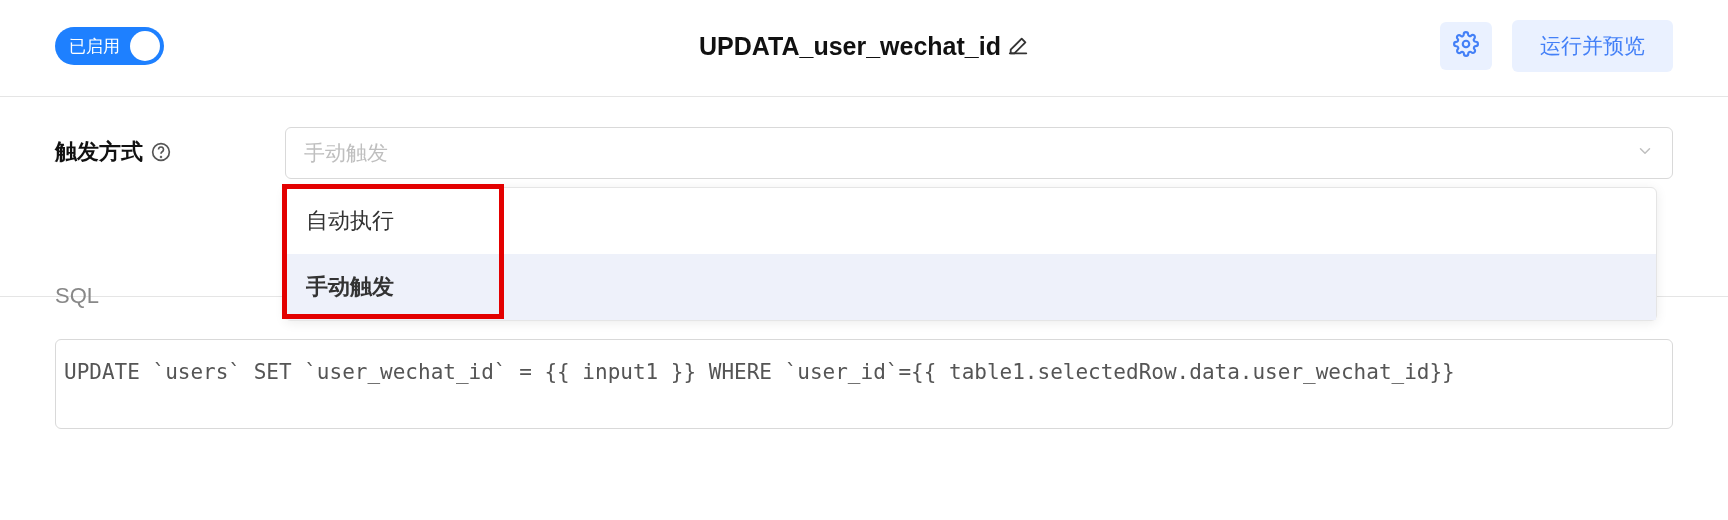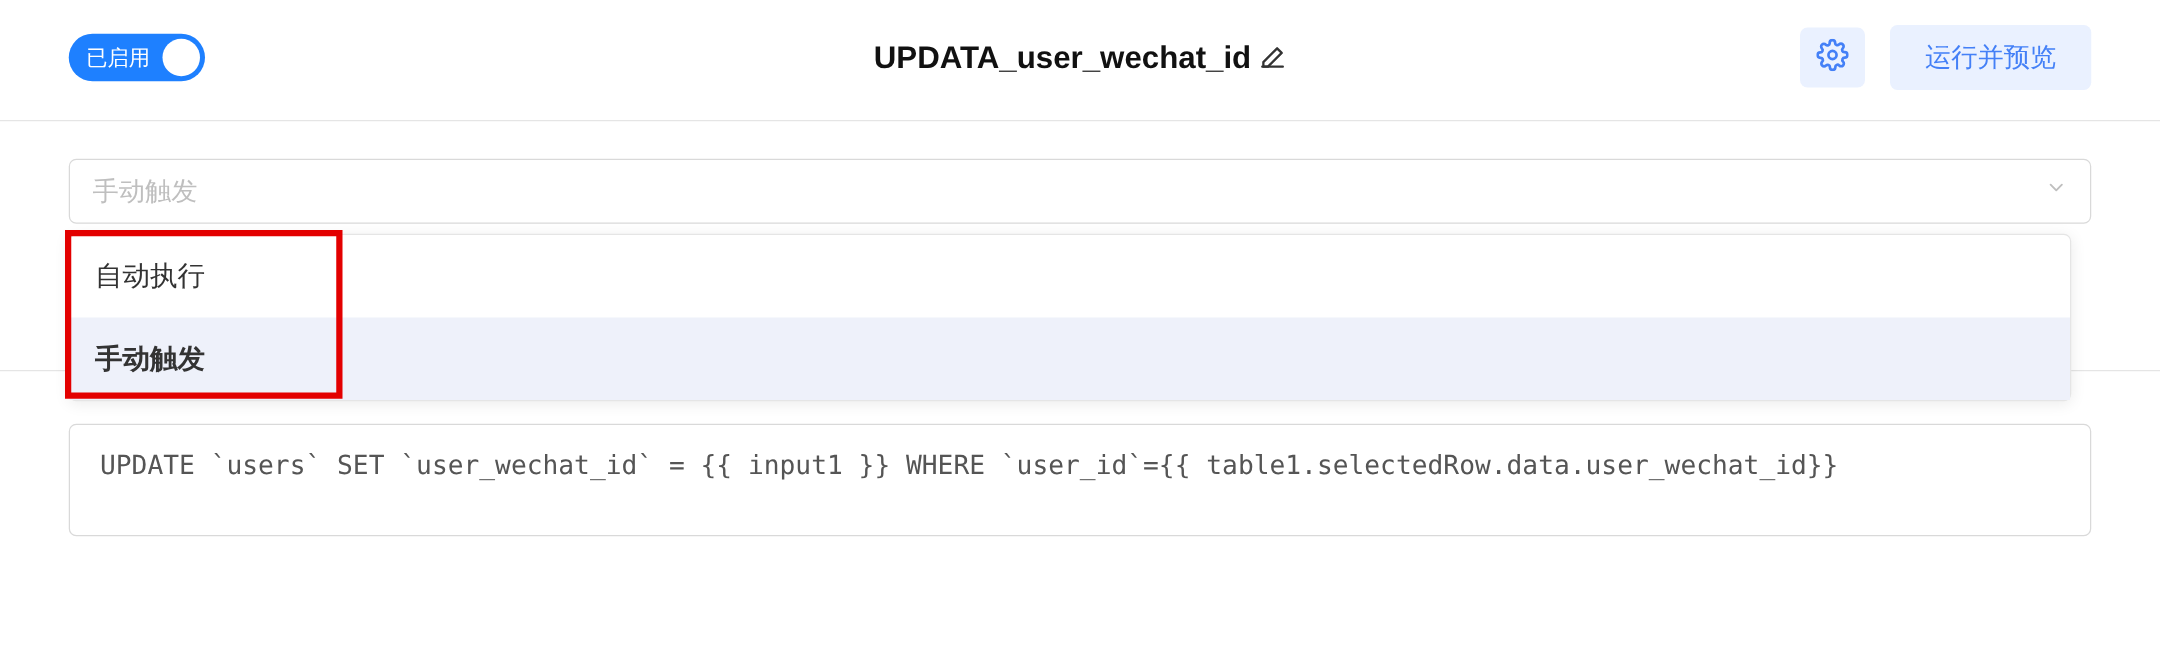--- a/index.html
+++ b/index.html
@@ -165,21 +165,21 @@
     }
     .section-tab {
       font-size: 22px;
       color: #888;
       padding: 12px 0;
       text-align: center;
     }
     .code-box {
       border: 1px solid #d9d9d9;
       border-radius: 6px;
-      padding: 16px 24px;
+      padding: 16px 8px;
       font-family: ui-monospace, "SF Mono", Menlo, Consolas, monospace;
       font-size: 21px;
       color: #555;
       line-height: 1.55;
       background: #fff;
       min-height: 90px;
       white-space: pre-wrap;
       word-break: break-all;
     }
   </style>
@@ -211,20 +211,30 @@
         </svg>
       </span>
     </div>
     <button class="run-button">运行并预览</button>
   </div>
 </div>
 
 <div class="form-section">
 
   <div class="form-row">
+    <div class="form-label">
+      <span>触发方式</span>
+      <span class="help-icon">
+        <svg width="20" height="20" viewBox="0 0 24 24" fill="none" stroke="#555" stroke-width="2">
+          <circle cx="12" cy="12" r="10"></circle>
+          <path d="M9 9a3 3 0 1 1 4.5 2.6C12.5 12.5 12 13 12 14"></path>
+          <circle cx="12" cy="18" r="0.5" fill="#555"></circle>
+        </svg>
+      </span>
+    </div>
     <div class="form-control">
       <div class="select-box">
         <span>手动触发</span>
         <span>
           <svg width="18" height="18" viewBox="0 0 24 24" fill="none" stroke="#bfbfbf" stroke-width="2" stroke-linecap="round" stroke-linejoin="round">
             <polyline points="6 9 12 15 18 9"></polyline>
           </svg>
         </span>
       </div>
       <div class="dropdown">

